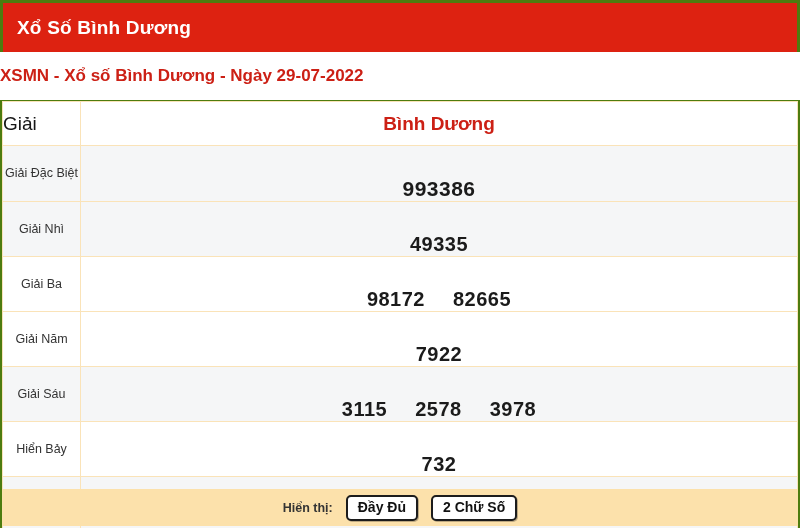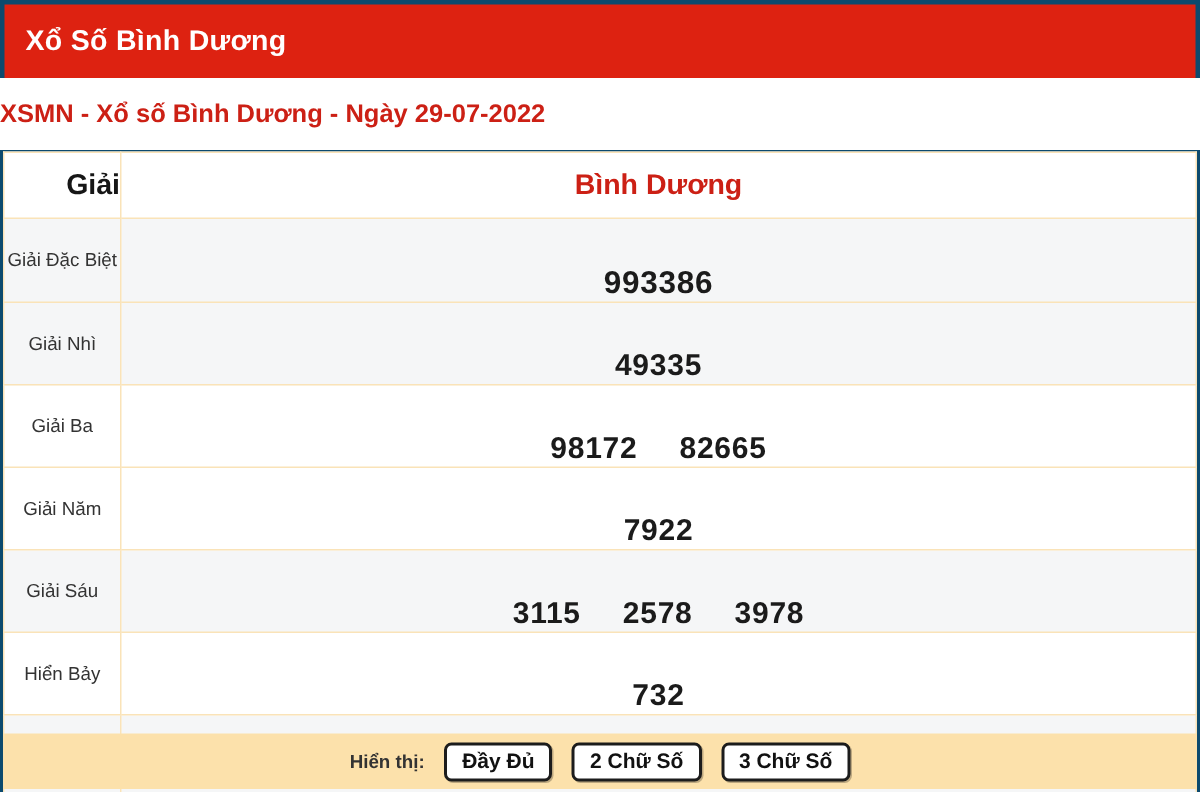--- a/index.html
+++ b/index.html
@@ -10,21 +10,21 @@
   body {
     width: 800px;
     height: 528px;
     font-family: "Liberation Sans", "DejaVu Sans", sans-serif;
     overflow: hidden;
   }
   .page {
     width: 800px;
     height: 528px;
     position: relative;
-    background: #0c4a6e;
+    background: #4d7c0f;
     box-sizing: border-box;
   }
 
   
   .titlebar {
     position: absolute;
     left: 3px;
     top: 3px;
     width: 794px;
     height: 49px;
@@ -97,23 +97,23 @@
   }
   tr.shaded .col-label,
   tr.shaded .col-value { background: #f5f6f7; }
   tr.plain .col-label,
   tr.plain .col-value { background: #ffffff; }
 
   thead th.head-label {
     height: 43px;
     background: #ffffff;
     font-size: 19px;
-    font-weight: bold;
+    font-weight: normal;
     color: #161616;
-    text-align: right;
+    text-align: left;
     vertical-align: middle;
   }
   thead th.head-value {
     height: 43px;
     background: #ffffff;
     font-size: 19px;
     font-weight: bold;
     color: #cc2015;
     text-align: center;
     vertical-align: middle;
@@ -249,17 +249,16 @@
           </td>
         </tr>
       </tbody>
   </table>
 
   <div class="footer">
     <span class="footer-label">Hiển thị:</span>
     <span id="footer-buttons" style="display:flex;gap:13px;align-items:center;">
         <div class="chip">Đầy Đủ</div>
         <div class="chip">2 Chữ Số</div>
-        <div class="chip">3 Chữ Số</div>
       </span>
   </div>
 
 </div>
 
 </body></html>

